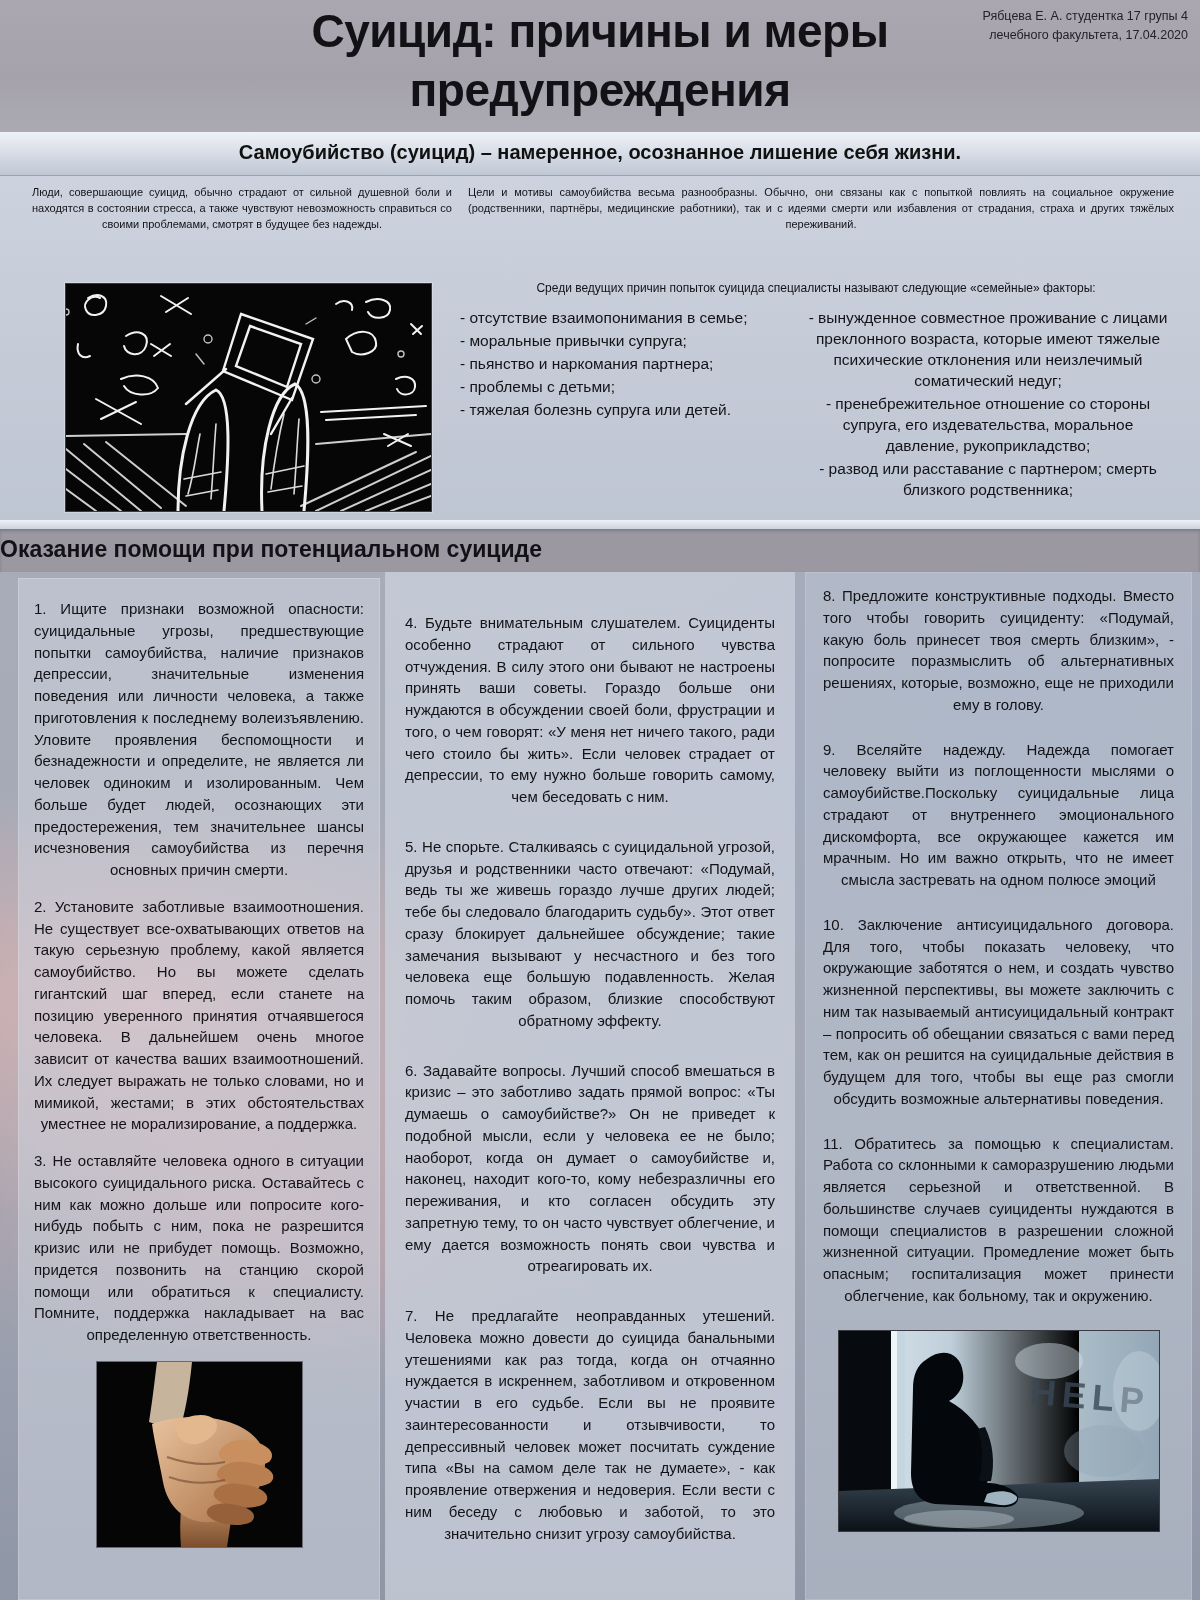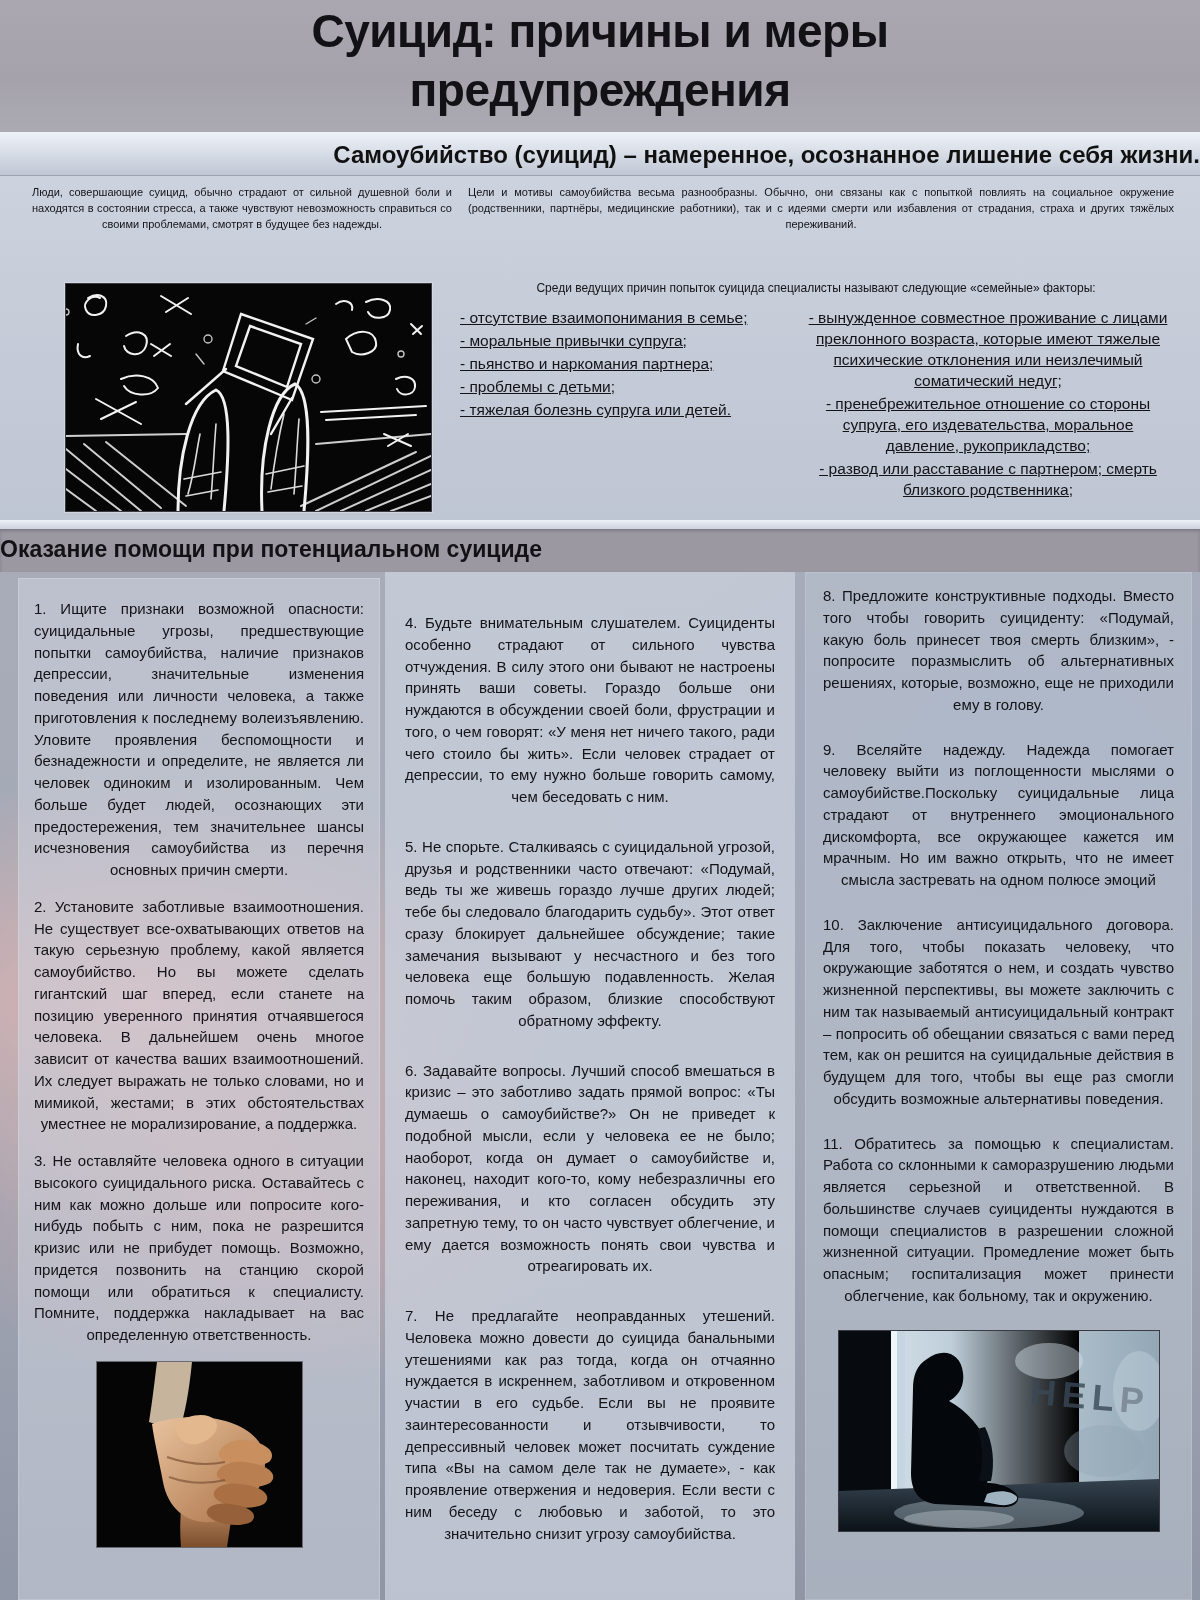--- a/index.html
+++ b/index.html
@@ -15,36 +15,36 @@
     background:linear-gradient(180deg,#aaa7b0 0%,#a5a2ab 60%,#abaab3 100%);}
   .page-title{width:640px;margin:0 auto;padding-top:2px;text-align:center;
     font-size:46px;font-weight:bold;line-height:1.28;color:#121216;letter-spacing:-0.5px;}
   .credit{position:absolute;top:7px;right:12px;text-align:right;
     font-size:12.5px;line-height:1.55;color:#222228;}
 
   
   .band-def{top:132px;height:44px;
     background:linear-gradient(180deg,#eef2f8 0%,#d4dae4 55%,#bfc6d3 100%);
     box-shadow:inset 0 -1px 0 rgba(120,125,140,.5);}
-  .definition{margin:0;padding-top:9px;text-align:right;font-size:24px;font-weight:bold;color:#111;}
+  .definition{margin:0;padding-top:9px;text-align:center;font-size:20px;font-weight:bold;color:#111;}
 
   
   .band-mid{top:176px;height:344px;
     background:linear-gradient(180deg,#ccd2de 0%,#c6ccd8 40%,#bfc6d3 100%);}
   .intro-left{position:absolute;left:32px;top:8px;width:420px;}
   .intro-right{position:absolute;left:468px;top:8px;width:706px;}
   .intro-left p,.intro-right p{margin:0;font-size:11px;line-height:1.47;
     text-align:justify;text-align-last:center;color:#131318;}
   .sketch-wrap{position:absolute;left:65px;top:107px;width:365px;height:227px;
     border:1px solid #3a3a42;box-shadow:0 0 0 1px rgba(255,255,255,.25);}
   .causes{position:absolute;left:460px;top:104px;width:712px;}
   .causes-heading{margin:0 0 10px 0;font-size:12px;line-height:1.4;
     text-align:justify;text-align-last:center;color:#131318;}
   .causes-cols{display:flex;gap:14px;}
-  .causes-list{margin:0;padding:0;list-style:none;font-size:15.5px;line-height:1.36;color:#131318;text-decoration:underline;}
+  .causes-list{margin:0;padding:0;list-style:none;font-size:15.5px;line-height:1.36;color:#131318;}
   .causes-list.left{width:330px;}
   .causes-list.right{width:368px;text-align:center;}
   .causes-list li{margin:0 0 2px 0;}
 
   
   .band-strip{top:520px;height:9px;
     background:linear-gradient(180deg,#eef1f7,#ccd2de);}
   .band-sec2{top:529px;height:43px;background:#9b98a1;
     box-shadow:inset 0 2px 3px rgba(70,70,80,.35);}
   .sec2-heading{margin:0;padding-top:7px;text-align:left;
@@ -75,20 +75,24 @@
     border:1px solid #6a6a72;}
   .helpimg-wrap{width:320px;height:200px;margin:4px auto 0 auto;
     border:1px solid #3a3a42;}
   svg{display:block;}
 </style>
 </head>
 <body>
 
 <div class="band band-header">
   <h1 class="page-title">Суицид: причины и меры предупреждения</h1>
+  <div class="credit">
+    <div>Рябцева Е. А. студентка 17 групы 4</div>
+    <div>лечебного факультета, 17.04.2020</div>
+  </div>
 </div>
 
 <div class="band band-def">
   <p class="definition">Самоубийство (суицид) – намеренное, осознанное  лишение себя жизни.</p>
 </div>
 
 <div class="band band-mid">
   <div class="intro-left">
     <p>Люди, совершающие суицид, обычно страдают от сильной душевной боли и находятся в состоянии стресса, а также чувствуют невозможность справиться со своими проблемами, смотрят в будущее без надежды.</p>
   </div>

